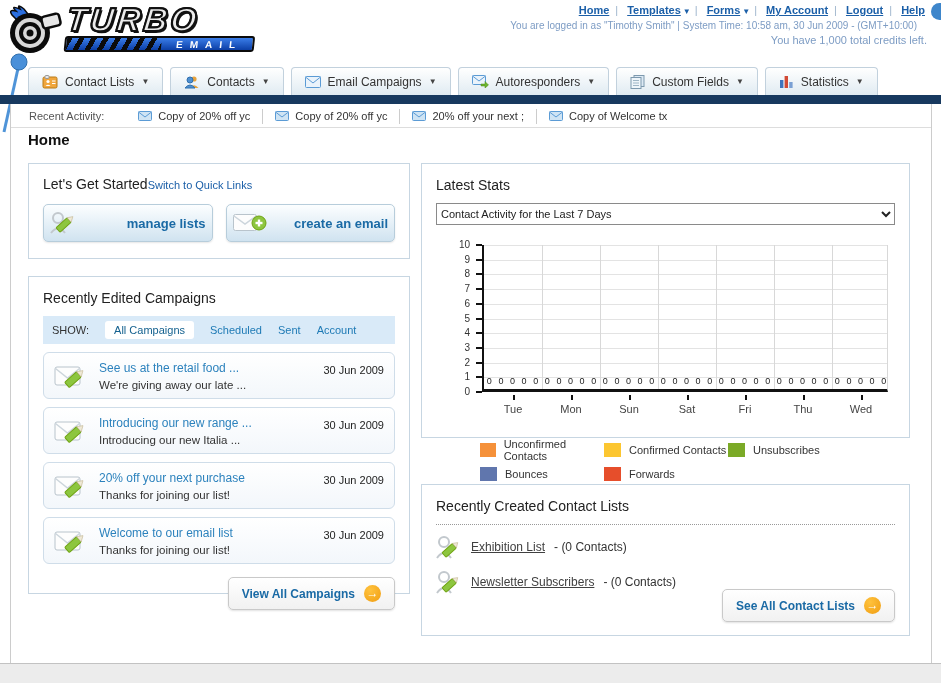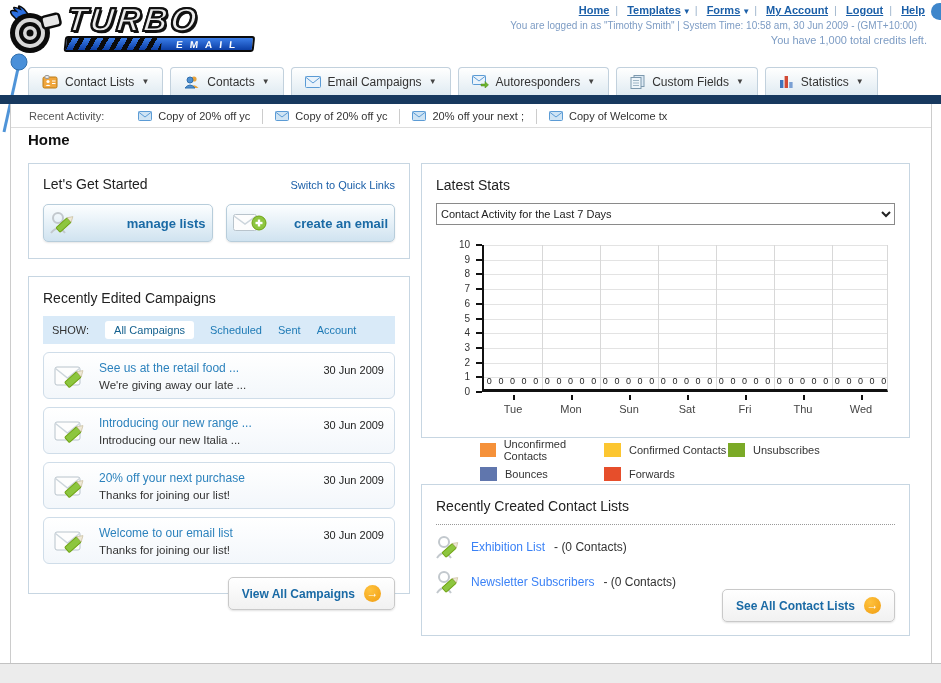--- a/index.html
+++ b/index.html
@@ -66,21 +66,21 @@
 
   
   .panel { position:absolute; background:#fff; border:1px solid #c7d6e2; padding:12px 14px; }
   #panel-getstarted { left:28px; top:163px; width:382px; height:96px; }
   #panel-campaigns  { left:28px; top:276px; width:382px; height:318px; }
   #panel-stats      { left:421px; top:163px; width:489px; height:275px; }
   #panel-lists      { left:421px; top:484px; width:489px; height:152px; }
   .panel-title { font-size:14px; color:#222; }
 
   
-  .gs-head { display:flex; justify-content:space-between; align-items:baseline; }
+  .gs-head { display:flex; align-items:baseline; }
   .gs-link { font-size:11px; }
   .gs-buttons { display:flex; gap:13px; margin-top:12px; }
   .big-btn {
     flex:1; height:38px; display:flex; align-items:center; justify-content:space-between; gap:10px;
     border:1px solid #b7cddb; border-radius:5px; background:linear-gradient(#fcfeff,#d0e3f0);
     font-size:13px; font-weight:bold; color:#1a6aa5; cursor:pointer; box-shadow:0 1px 2px rgba(0,0,0,.10);
     font-family:"Liberation Sans", sans-serif;
   }
 
   
@@ -113,21 +113,21 @@
   .ytick-mark { position:absolute; width:6px; height:2px; background:#111; left:40px; }
   .xtick-mark { position:absolute; width:2px; height:5px; background:#111; top:150px; }
   .xtick-lbl { position:absolute; top:158px; font-size:11px; color:#444; width:44px; text-align:center; }
   .chart-legend { margin:8px 0 0 44px; display:grid; grid-template-columns:124px 124px auto; row-gap:5px; font-size:11px; color:#333; }
   .legend-item { display:flex; align-items:center; gap:8px; }
   .legend-swatch { width:17px; height:14px; display:inline-block; }
 
   
   .dotted { border-bottom:1px dotted #999; margin-top:9px; }
   .cl-item { display:flex; align-items:center; gap:9px; margin-top:9px; font-size:12px; }
-  .cl-name { color:#3b82f6; cursor:pointer; }
+  .cl-name { color:#404040; cursor:pointer;text-decoration:underline; }
   .cl-detail { color:#333; }
   #panel-lists .pill-btn { position:absolute; right:14px; bottom:13px; }
 </style>
 </head>
 <body>
 
 <div class="logo">
   <svg width="58" height="52" viewBox="0 0 58 52">
     <path d="M6 10 Q2 4 10 6 Q4 0 14 4 Q10 -2 18 4 L22 9 L12 16 Z" fill="#2b6fe0" stroke="#0b0b0b" stroke-width="1.5"></path>
     <circle cx="24" cy="28" r="20" fill="#0b0b0b"></circle>

